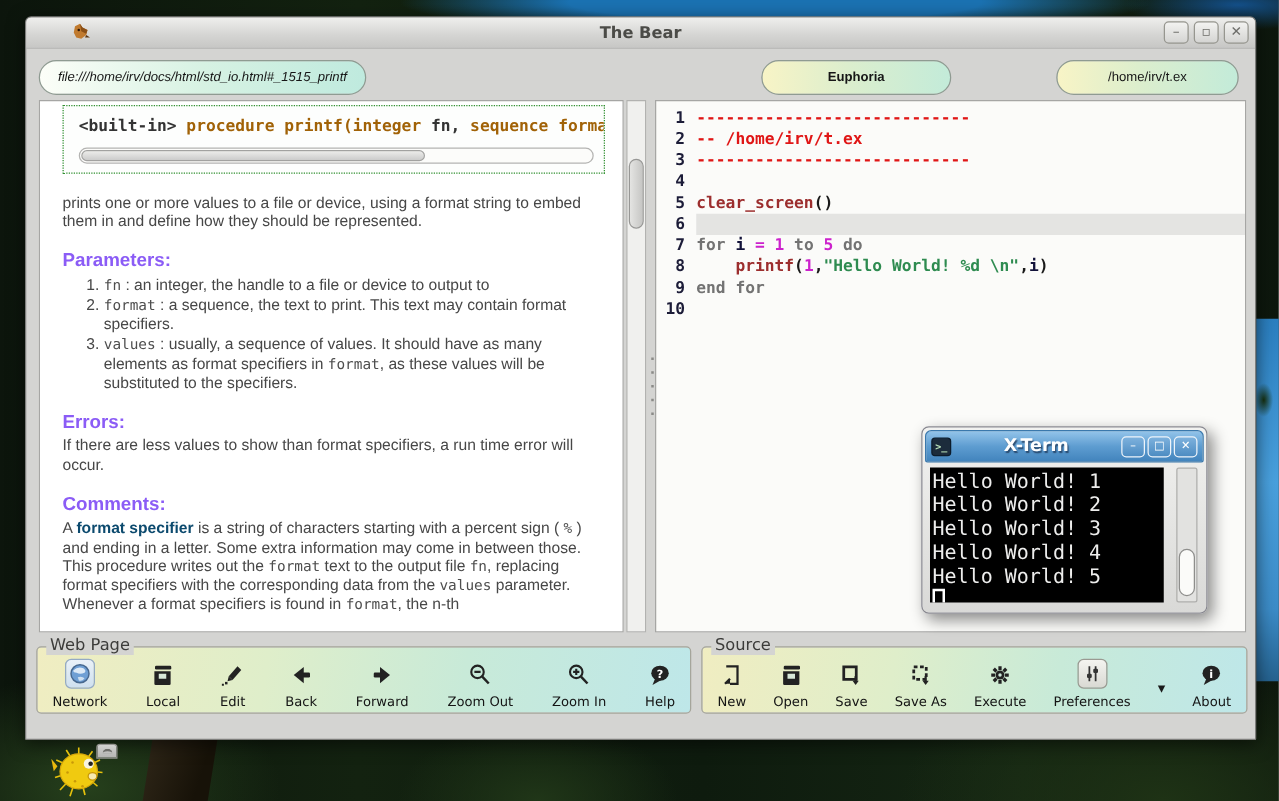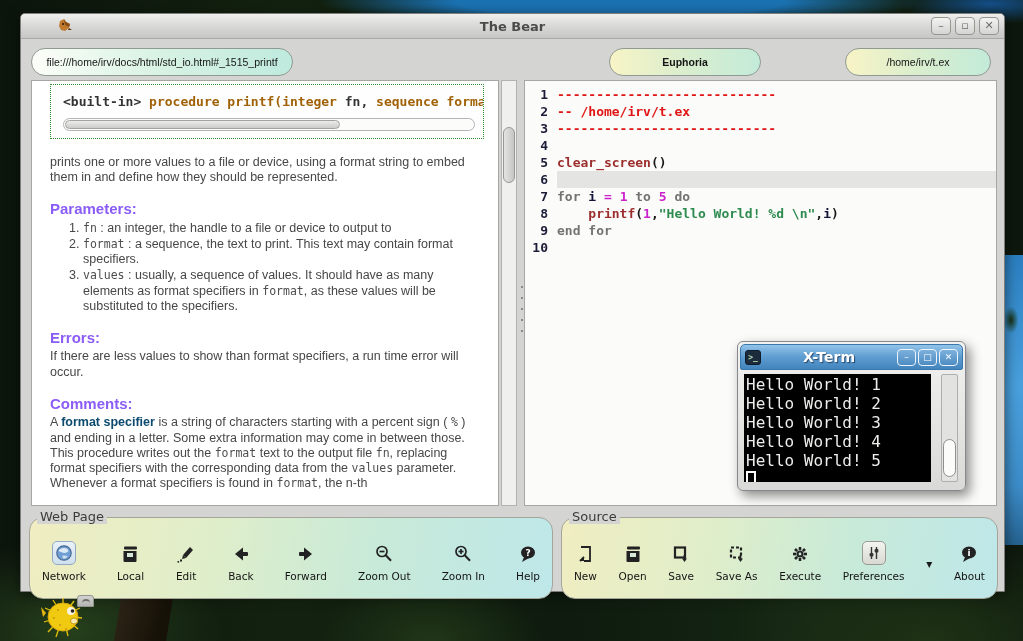--- a/index.html
+++ b/index.html
@@ -38,21 +38,21 @@
     background:linear-gradient(180deg,#f3f3f1,#d4d4d2); color:#6e6e6a;
     font-size:11px; line-height:16px; text-align:center; }
 
   
   .tab { position:absolute; height:28px; top:34px; border:1px solid #8f9b92; border-radius:14px;
     display:flex; align-items:center; justify-content:center;
     font-family:"Liberation Sans",sans-serif; font-size:10.5px; color:#161616;
     white-space:nowrap; overflow:hidden; }
   .tab.cool { background:linear-gradient(90deg,#fcfef8 0%,#d7f2e3 50%,#bfeade 100%); }
   .tab.warm { background:linear-gradient(90deg,#f8f4c6 0%,#dceecd 45%,#c3ebd9 100%); }
-  #tab1 { left:10px;  width:262px; }
+  #tab1 { left:10px;  width:262px;font-style:italic; }
   #tab2 { left:353px; width:151px; }
   #tab3 { left:588px; width:152px;font-weight:bold; }
   #tab4 { left:824px; width:146px; }
 
   
   .doc-panel { position:absolute; left:10px; top:66px; width:468px; height:426px;
     background:#ffffff; border:1px solid #a6a6a4; overflow:hidden;
     font-family:"Liberation Sans",sans-serif; font-size:12.5px; color:#474747; line-height:1.22; }
   .sig-box { margin:3px 14px 0 18px; border:1px dotted #2f8f2f; background:#fdfefd; padding:9px 0 5px 12px; }
   .sig-line { font-family:"DejaVu Sans Mono",monospace; font-weight:bold; font-size:13px;
@@ -91,21 +91,21 @@
   .code-line.current .line-text { background:#e4e4e2; }
   .tok-comment { color:#e01616; }
   .tok-func { color:#9c2e2e; }
   .tok-kw { color:#737373; }
   .tok-num { color:#cc22cc; }
   .tok-str { color:#2e8b50; }
   .tok-plain { color:#1a1a1a; }
   .tok-ident { color:#12123a; }
 
   
-  .groupbox { position:absolute; top:503px; height:82px; border:1px solid #a5a59b; border-radius:14px;
+  .groupbox { position:absolute; top:503px; height:54px; border:1px solid #a5a59b; border-radius:4px;
     background:linear-gradient(100deg,#f0edc1 0%,#dfeeca 35%,#c8ead8 65%,#bee7e9 100%);
     display:flex; align-items:center; justify-content:space-between; padding:6px 12px 8px 12px; }
   .groupbox.web { left:8px; width:524px; }
   .groupbox.source { left:540px; width:437px; }
   .legend { position:absolute; top:-9px; left:7px; padding:0 3px; font-size:13px; color:#3c3c3a;
     background:#d4d4d2; line-height:15px; }
   .tool-btn { display:flex; flex-direction:column; align-items:center; justify-content:flex-end;
     height:50px; font-size:10.5px; color:#141414; gap:5px; cursor:default; }
   .icon-20 { width:22px; height:22px; display:flex; align-items:center; justify-content:center; }
   .icon-box { width:24px; height:24px; border:1px solid #94aac4; border-radius:5px;

